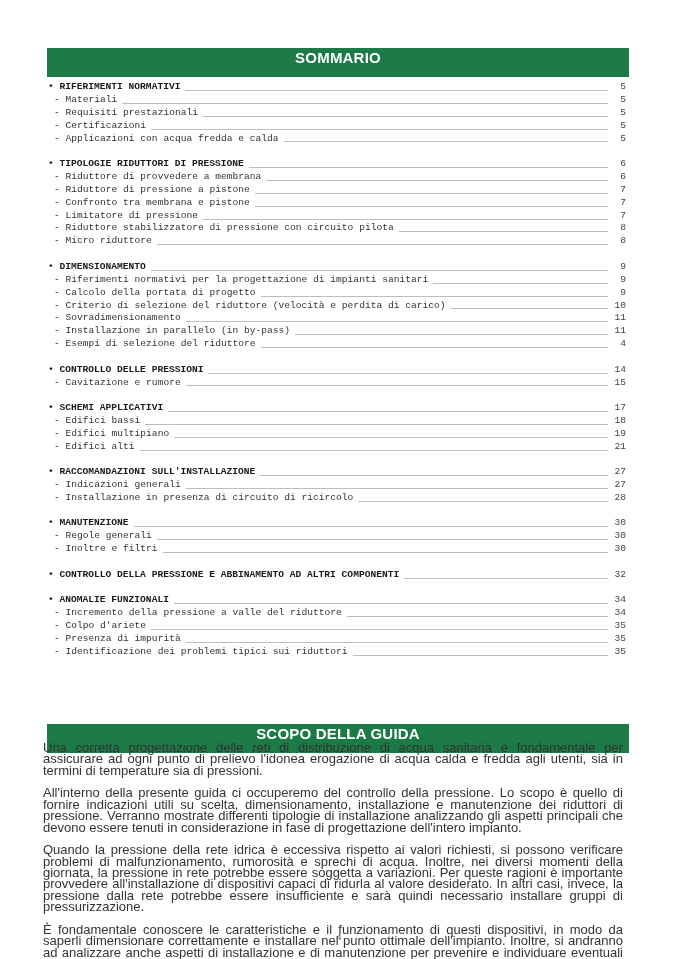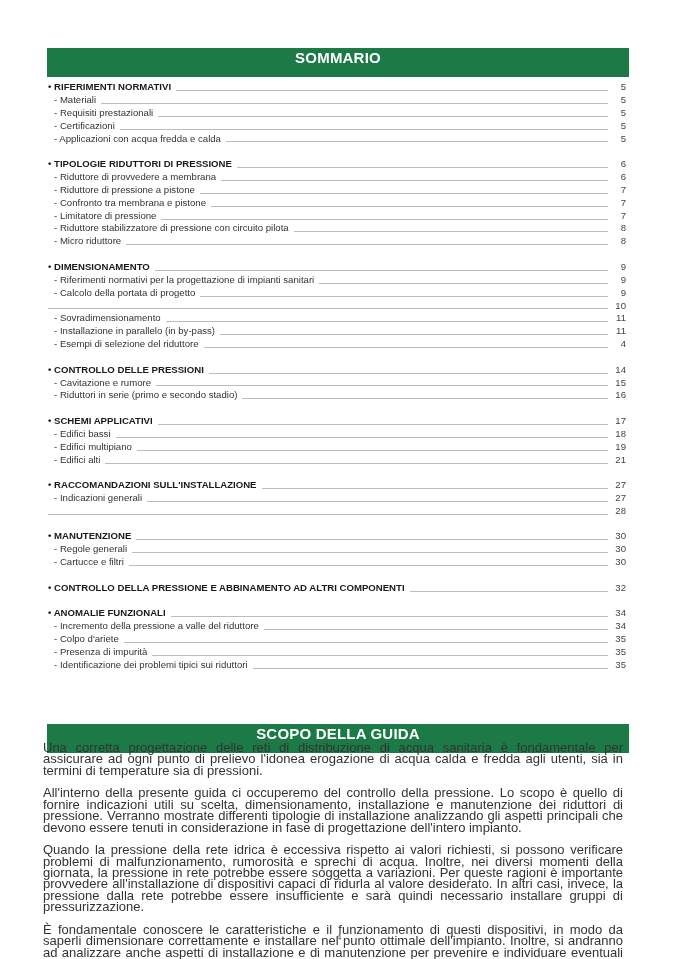--- a/index.html
+++ b/index.html
@@ -2,21 +2,21 @@
 <html><head>
 <meta charset="utf-8">
 <style>
   html, body { margin:0; padding:0; background:#ffffff; }
   body { width:678px; height:959px; position:relative; overflow:hidden;
          font-family:"Liberation Sans", sans-serif; color:#222; }
   .bar { position:absolute; left:47px; width:582px; height:29px; background:#1b7a45;
          color:#fff; font-weight:bold; font-size:15px; text-align:center; line-height:20px; letter-spacing:0.2px; }
   #bar1 { top:48px; }
   #bar2 { top:724px; }
-  .toc { position:absolute; left:48px; top:81px; width:578px; }
+  .toc { position:absolute; left:48px; top:81px; width:578px;font-family:Liberation Mono, monospace; }
   .sec { margin-bottom:12.6px; }
   .row { display:flex; align-items:flex-end; height:12.9px; font-size:9.6px; line-height:12.9px; }
   .row .lbl { white-space:nowrap; padding-right:5px; }
   .row.main .lbl { font-weight:bold; color:#1a1a1a; }
   .row.sub .lbl { padding-left:6px; color:#333;margin-top:24px; }
   .row .lead { flex:1; border-bottom:1px solid #bdbdbd; margin-bottom:3px; height:0; }
   .row .pg { width:18px; text-align:right; color:#444; }
   .body-text { position:absolute; left:43px; top:742px; width:580px; font-size:13px; line-height:11.4px; color:#333; }
   .body-text p { margin:0 0 11.2px 0; text-align:justify; }
   .pagenum { position:absolute; top:932px; left:0; width:678px; text-align:center; font-size:9px; color:#555; }
@@ -103,20 +103,21 @@
         <span class="lbl"><span>- </span><span>Riferimenti normativi per la progettazione di impianti sanitari</span></span>
         <span class="lead"></span>
         <span class="pg">9</span>
       </div>
       <div class="row sub">
         <span class="lbl"><span>- </span><span>Calcolo della portata di progetto</span></span>
         <span class="lead"></span>
         <span class="pg">9</span>
       </div>
       <div class="row sub">
+        <span class="lbl"><span>- </span><span>Criterio di selezione del riduttore (velocità e perdita di carico)</span></span>
         <span class="lead"></span>
         <span class="pg">10</span>
       </div>
       <div class="row sub">
         <span class="lbl"><span>- </span><span>Sovradimensionamento</span></span>
         <span class="lead"></span>
         <span class="pg">11</span>
       </div>
       <div class="row sub">
         <span class="lbl"><span>- </span><span>Installazione in parallelo (in by-pass)</span></span>
@@ -133,25 +134,20 @@
       <div class="row main">
         <span class="lbl"><span>• </span><span>CONTROLLO DELLE PRESSIONI</span></span>
         <span class="lead"></span>
         <span class="pg">14</span>
       </div>
       <div class="row sub">
         <span class="lbl"><span>- </span><span>Cavitazione e rumore</span></span>
         <span class="lead"></span>
         <span class="pg">15</span>
       </div>
-      <div class="row sub">
-        <span class="lbl"><span>- </span><span>Riduttori in serie (primo e secondo stadio)</span></span>
-        <span class="lead"></span>
-        <span class="pg">16</span>
-      </div>
     </div>
     <div class="sec">
       <div class="row main">
         <span class="lbl"><span>• </span><span>SCHEMI APPLICATIVI</span></span>
         <span class="lead"></span>
         <span class="pg">17</span>
       </div>
       <div class="row sub">
         <span class="lbl"><span>- </span><span>Edifici bassi</span></span>
         <span class="lead"></span>
@@ -173,37 +169,38 @@
         <span class="lbl"><span>• </span><span>RACCOMANDAZIONI SULL'INSTALLAZIONE</span></span>
         <span class="lead"></span>
         <span class="pg">27</span>
       </div>
       <div class="row sub">
         <span class="lbl"><span>- </span><span>Indicazioni generali</span></span>
         <span class="lead"></span>
         <span class="pg">27</span>
       </div>
       <div class="row sub">
+        <span class="lbl"><span>- </span><span>Installazione in presenza di circuito di ricircolo</span></span>
         <span class="lead"></span>
         <span class="pg">28</span>
       </div>
     </div>
     <div class="sec">
       <div class="row main">
         <span class="lbl"><span>• </span><span>MANUTENZIONE</span></span>
         <span class="lead"></span>
         <span class="pg">30</span>
       </div>
       <div class="row sub">
         <span class="lbl"><span>- </span><span>Regole generali</span></span>
         <span class="lead"></span>
         <span class="pg">30</span>
       </div>
       <div class="row sub">
-        <span class="lbl"><span>- </span><span>Cartucce e filtri</span></span>
+        <span class="lbl"><span>- </span><span>Inoltre e filtri</span></span>
         <span class="lead"></span>
         <span class="pg">30</span>
       </div>
     </div>
     <div class="sec">
       <div class="row main">
         <span class="lbl"><span>• </span><span>CONTROLLO DELLA PRESSIONE E ABBINAMENTO AD ALTRI COMPONENTI</span></span>
         <span class="lead"></span>
         <span class="pg">32</span>
       </div>

